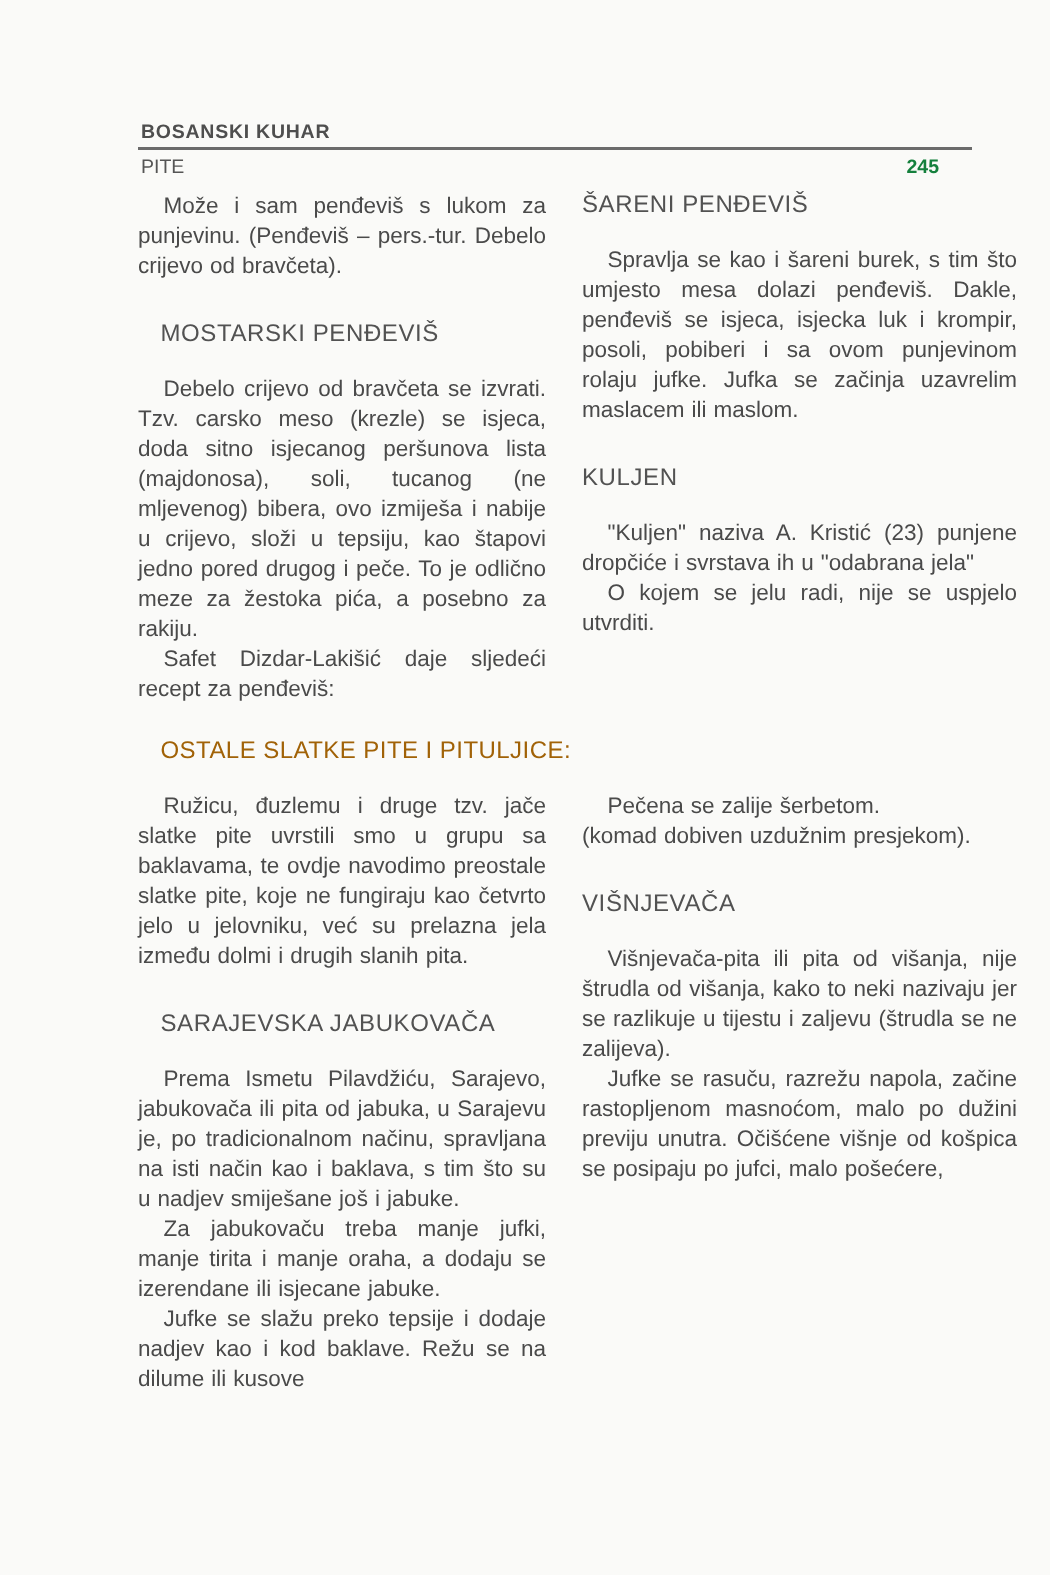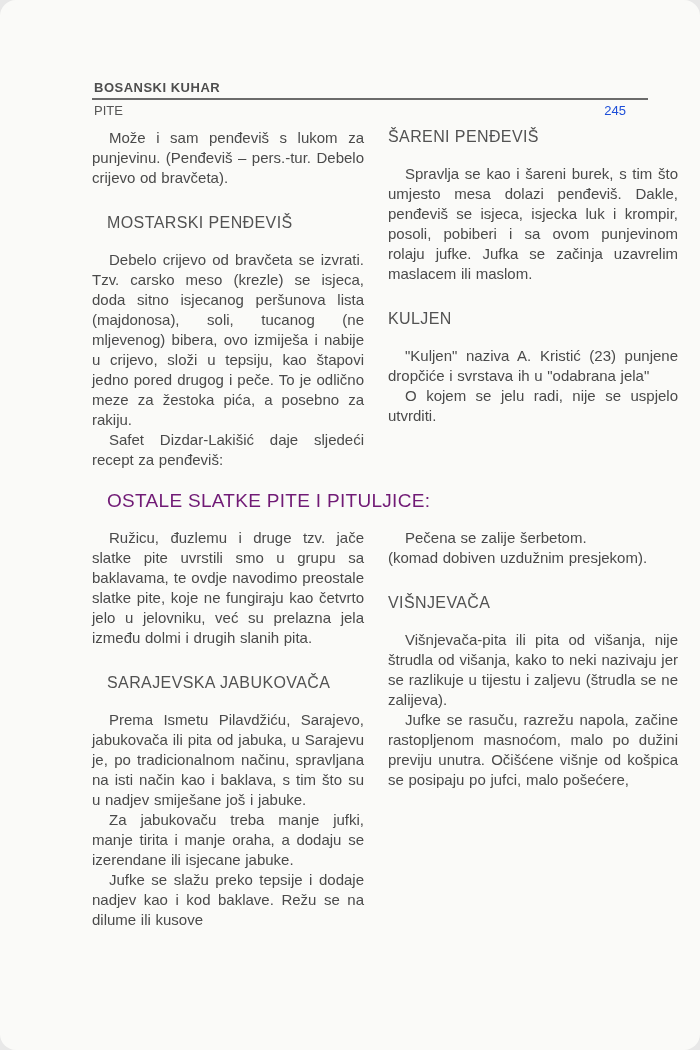--- a/index.html
+++ b/index.html
@@ -4,60 +4,59 @@
 <style>
   html,body{margin:0;padding:0;background:#e8e8e8;}
   .page{
     position:relative;
     width:700px;height:1050px;
     margin:0 auto;
     background:#fafaf8;
     overflow:hidden;
     font-family:"Liberation Sans","DejaVu Sans",sans-serif;
     color:#4a4a4a;
-    border-radius:16px;
     -webkit-font-smoothing:antialiased;
   }
   .inner{position:absolute;left:92px;top:80px;width:580px;}
   
   .running-head{width:556px;}
   .book-title{
     font-size:13px;line-height:15px;font-weight:bold;
     letter-spacing:.5px;color:#4e4e4e;
     padding:0 0 3px 2px;
     border-bottom:2px solid #6b6b6b;
   }
   .head-row2{
     display:flex;justify-content:space-between;align-items:flex-end;
     font-size:13px;line-height:15px;color:#555;
     padding:3px 0 0 2px;
     gap:17px;
   }
-  .page-number{font-weight:normal;color:#1d4ed8;padding-right:22px;}
+  .page-number{font-weight:bold;color:#15803d;padding-right:22px;}
   
   .cols{display:grid;grid-template-columns:272px 290px;column-gap:24px;}
   .top-cols{margin-top:10px;}
   .bottom-cols{margin-top:12px;}
   .para{
     font-size:15px;line-height:20px;
     text-align:justify;text-indent:17px;
     margin:0;color:#4a4a4a;
     word-spacing:.5px;
   }
   .para.noindent{text-indent:0;}
   .recipe-heading{
     font-size:16px;line-height:18px;font-weight:normal;
     letter-spacing:.4px;color:#525252;
     margin:26px 0 18px;
   }
   .recipe-heading.first{margin-top:0;}
   .recipe-heading.indented{padding-left:15px;}
   .section-title{
-    font-size:19px;line-height:22px;font-weight:normal;
-    letter-spacing:.3px;color:#701a75;
+    font-size:16px;line-height:22px;font-weight:normal;
+    letter-spacing:.3px;color:#a16207;
     margin:20px 0 16px;padding-left:15px;
   }
 </style>
 </head>
 <body>
 
 <div class="page">
   <div class="inner">
 
     <header class="running-head">

